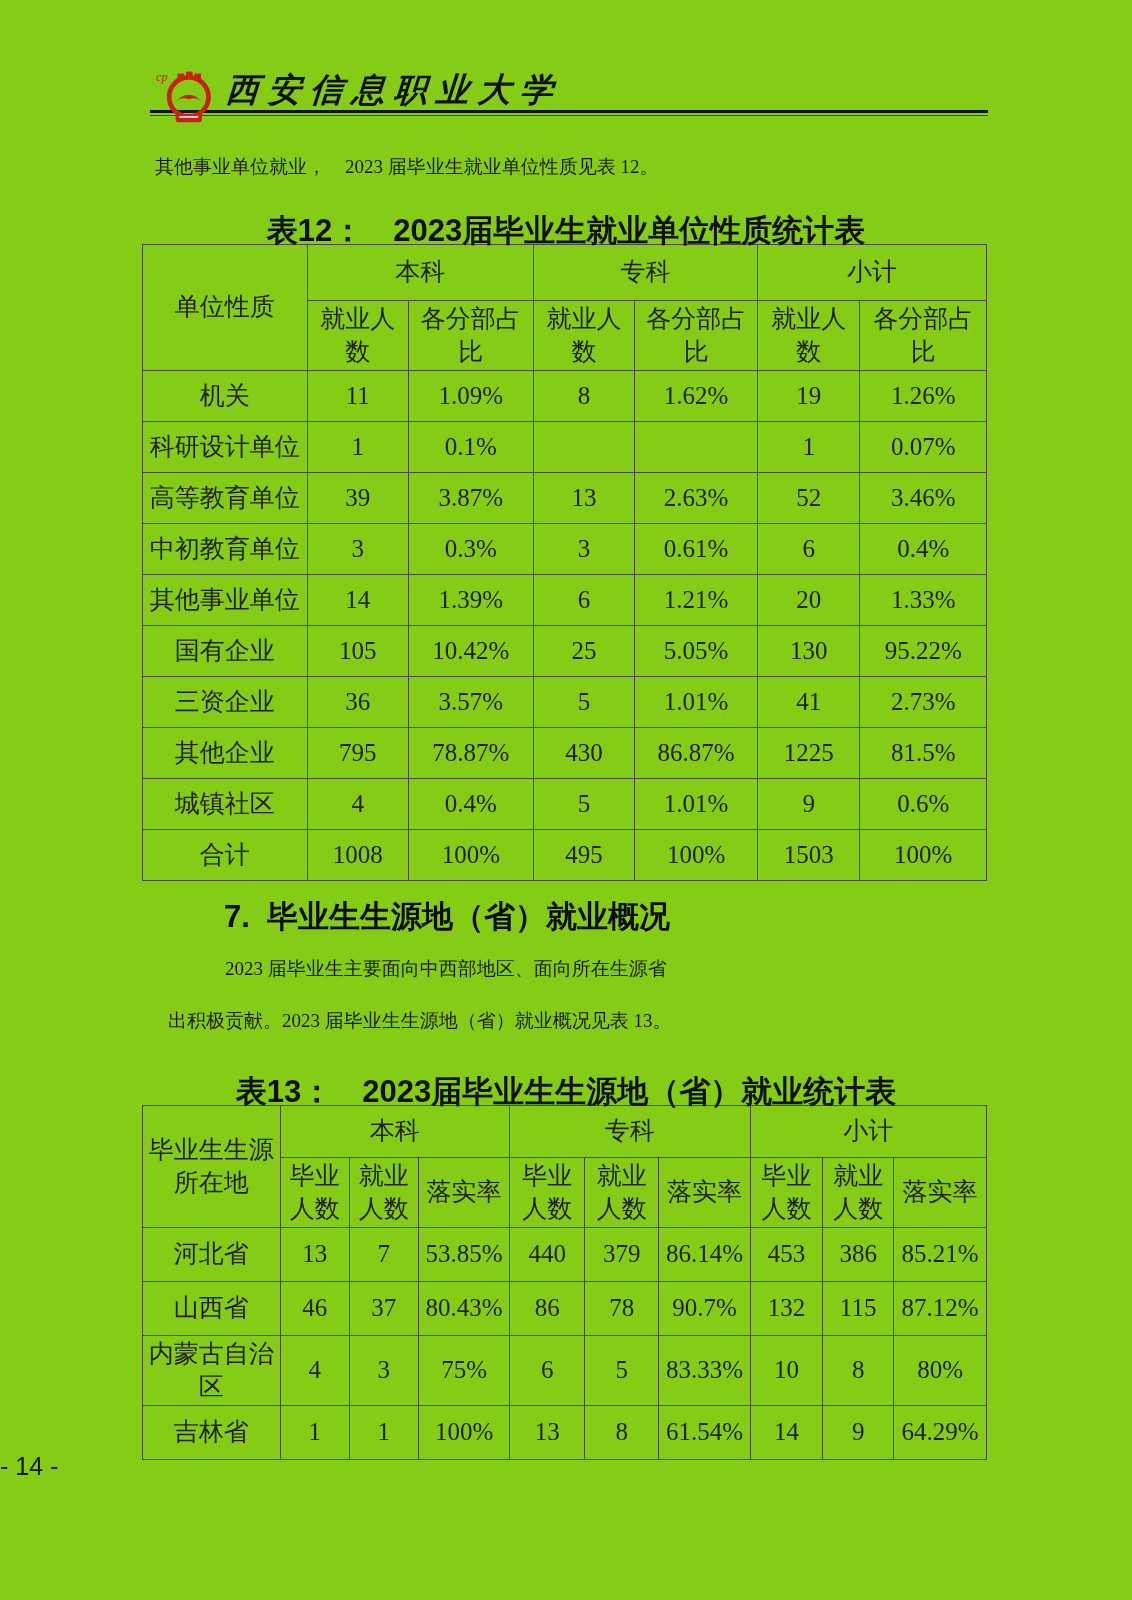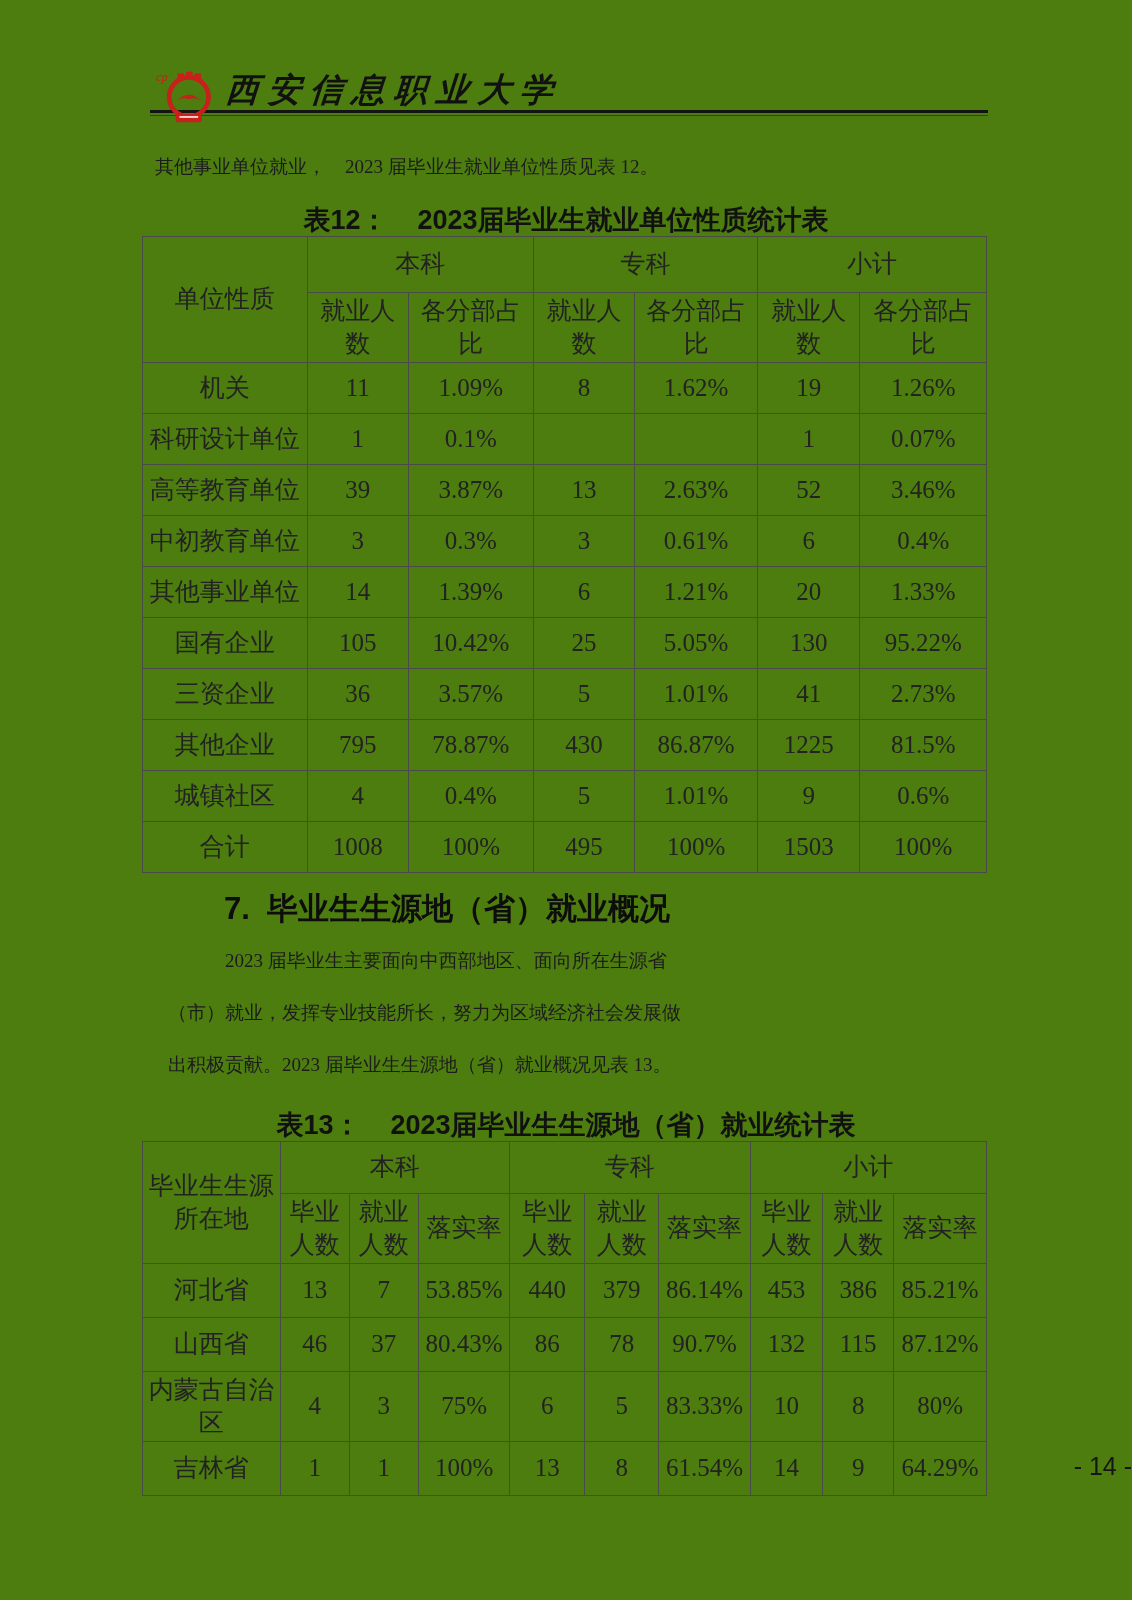--- a/index.html
+++ b/index.html
@@ -1,20 +1,20 @@
 <!DOCTYPE html>
 <html><head>
 <meta charset="utf-8">
 <style>
   * { margin:0; padding:0; box-sizing:border-box; }
   html,body { background:#ffffff; }
   .page {
     position:relative;
     width:1132px; height:1600px;
-    background:#4d7c0f;
+    background:#84cc16;
     overflow:hidden;
     font-family:"Liberation Serif","DejaVu Serif",serif;
     color:#1c1c1c;
   }
   
   .hdr-rule {
     position:absolute; left:150px; right:144px; top:110px;
     border-top:3px solid #141414;
     border-bottom:1px solid #3a3a3a;
     height:6px;
@@ -36,24 +36,24 @@
     white-space:nowrap;
   }
   
   .content { position:absolute; left:142px; top:0; width:848px; }
   .intro {
     margin-top:148px; margin-left:13px; width:790px;
     font-size:19px; line-height:38px;
     white-space:pre-wrap;
   }
   .tbl-caption {
-    margin-top:16px; height:32px;
+    margin-top:24px; height:32px;
     text-align:center;
     font-family:"Liberation Sans","DejaVu Sans",sans-serif;
-    font-weight:bold; font-size:27px; color:#111;
+    font-weight:bold; font-size:31px; color:#111;
   }
   .tbl-caption .cap-title { margin-left:30px; }
   
   table {
     margin-top:2px;
     width:845px;
     border-collapse:collapse;
     table-layout:fixed;
     font-size:25px;
     color:#222;
@@ -81,21 +81,21 @@
   }
   .para { margin-top:6px; margin-left:26px; width:795px; }
   .para-line {
     font-size:19px; line-height:52px;
     white-space:pre-wrap;
   }
   .para-line.first { text-indent:57px; }
   
   .page-footer {
     position:absolute; left:0; top:1452px; width:1132px;
-    text-align:right;
+    text-align:left;
     font-family:"Liberation Sans","DejaVu Sans",sans-serif;
     font-size:25px; color:#161616;
   }
 </style>
 </head>
 <body>
 
 <div class="page">
 
   <div class="hdr-rule"></div>
@@ -237,21 +237,20 @@
             <td>100%</td>
             <td>1503</td>
             <td>100%</td>
           </tr>
         </tbody>
     </table>
 
     <h2 class="sec-heading">7.  毕业生生源地（省）就业概况</h2>
     <div class="para">
       <div class="para-line first">2023 届毕业生主要面向中西部地区、面向所在生源省</div>
-      <div class="para-line">（市）就业，发挥专业技能所长，努力为区域经济社会发展做</div>
       <div class="para-line">出积极贡献。2023 届毕业生生源地（省）就业概况见表 13。</div>
     </div>
 
     <div class="tbl-caption">
       <span class="cap-label">表13：</span><span class="cap-title">2023届毕业生生源地（省）就业统计表</span>
     </div>
 
     <table id="table13">
       <colgroup>
         <col style="width:16.3%">

